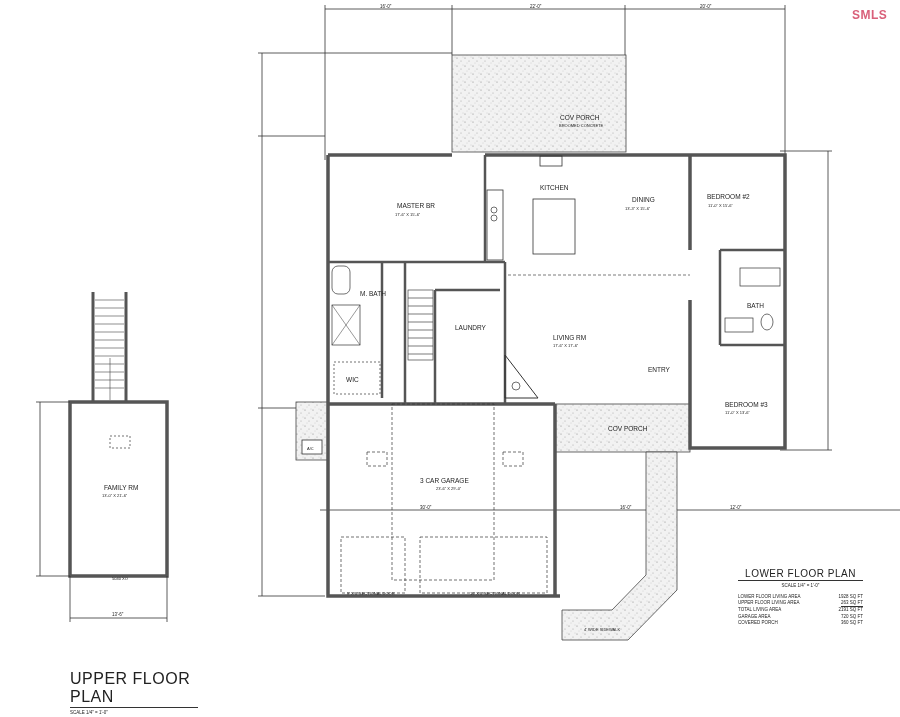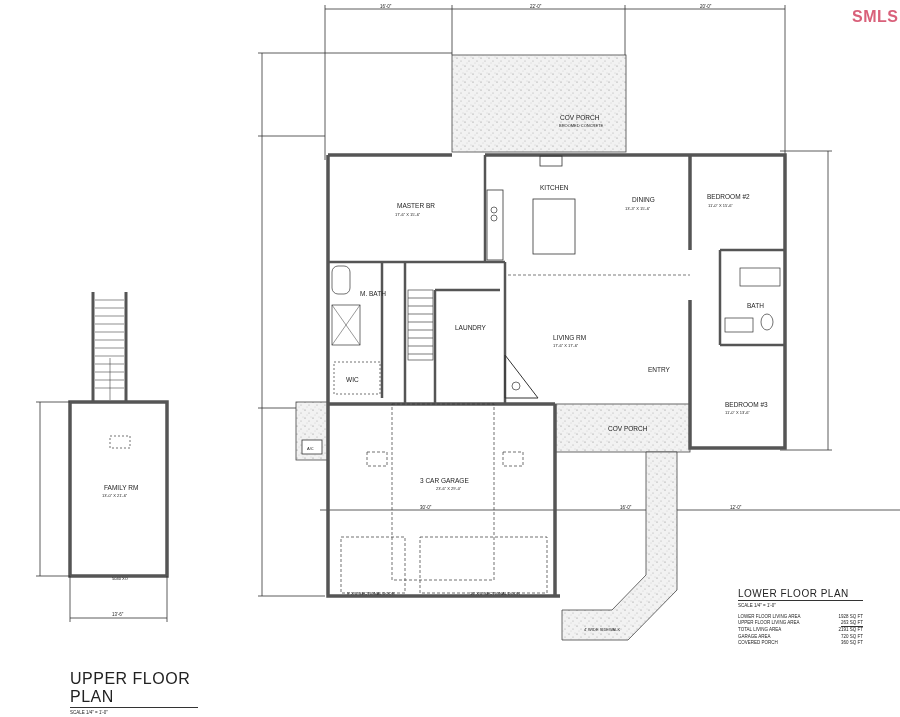--- a/index.html
+++ b/index.html
@@ -1,19 +1,19 @@
 <!DOCTYPE html>
 <html><head>
 <meta charset="utf-8">
 <style>
   html,body{margin:0;padding:0;background:#fff;}
   body{width:900px;height:717px;position:relative;overflow:hidden;font-family:"Liberation Sans",sans-serif;color:#222;}
   svg{position:absolute;left:0;top:0;}
   .t{font-family:"Liberation Sans",sans-serif;fill:#222;}
-  .wm{position:absolute;left:852px;top:8px;font-size:16px;font-weight:bold;color:#d9607a;letter-spacing:0.5px;}
+  .wm{position:absolute;left:852px;top:8px;font-size:12px;font-weight:bold;color:#d9607a;letter-spacing:0.5px;}
   .title-block{position:absolute;}
 </style>
 </head>
 <body>
 
 <svg width="900" height="717" viewBox="0 0 900 717">
   <defs>
     <pattern id="conc" width="8" height="8" patternUnits="userSpaceOnUse">
       <rect width="8" height="8" fill="#f2f2f2"></rect>
       <circle cx="1" cy="2" r="0.6" fill="#888"></circle>
@@ -178,21 +178,21 @@
     <text class="t" x="700" y="8">20'-0"</text>
     <text class="t" x="420" y="509">30'-0"</text>
     <text class="t" x="620" y="509">16'-0"</text>
     <text class="t" x="730" y="509">12'-0"</text>
     <text class="t" x="112" y="616">13'-6"</text>
   </g>
 </svg>
 
 <div class="wm">SMLS</div>
 
-<div class="title-block" style="left:738px;top:588px;width:125px;">
+<div class="title-block" style="left:738px;top:568px;width:125px;text-align:center;">
   <div style="font-size:10px;letter-spacing:0.5px;border-bottom:1px solid #333;padding-bottom:1px;">LOWER FLOOR PLAN</div>
   <div style="font-size:4.5px;margin-top:2px;">SCALE 1/4" = 1'-0"</div>
   <div style="margin-top:6px;font-size:4.5px;line-height:6px;">
     <div style="display:flex;justify-content:space-between;">
         <span>LOWER FLOOR LIVING AREA</span>
         <span>1928 SQ FT</span>
       </div>
     <div style="display:flex;justify-content:space-between;">
         <span>UPPER FLOOR LIVING AREA</span>
         <span style="border-bottom:0.5px solid #333">263 SQ FT</span>

